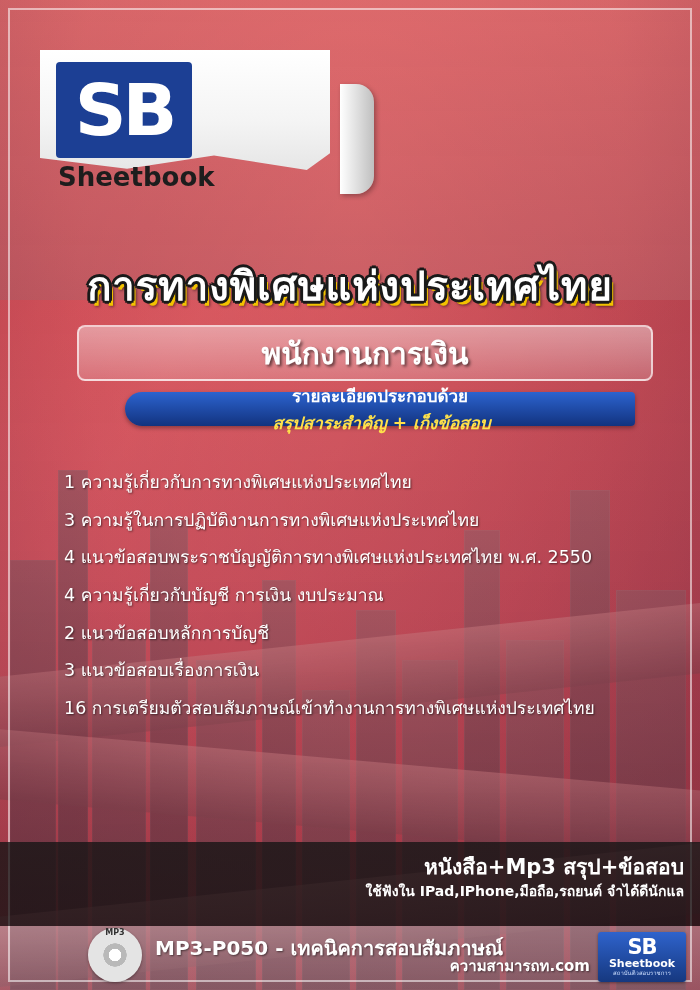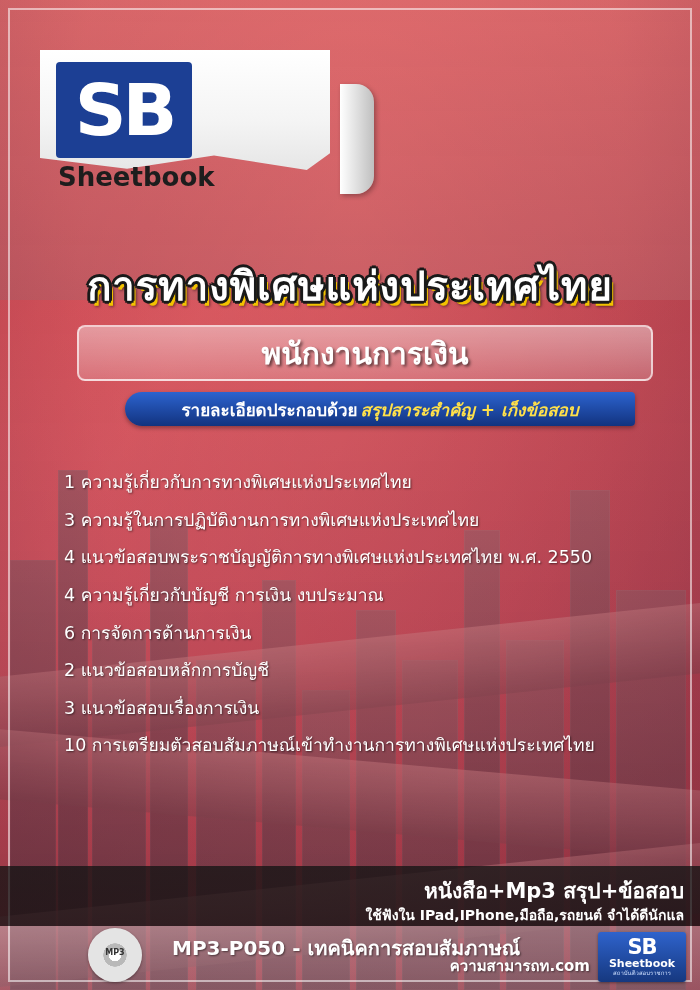--- a/index.html
+++ b/index.html
@@ -136,40 +136,41 @@
     font-weight: bold;
     text-shadow: 2px 2px 3px rgba(0,0,0,0.55);
   }
   .detail-bar {
     position: absolute; left: 125px; top: 392px;
     width: 510px; height: 34px;
     background: linear-gradient(180deg,#2c63cf,#12337f);
     border-radius: 17px 4px 4px 17px;
     display: flex; align-items: center; justify-content: center;
     box-shadow: 0 2px 4px rgba(0,0,0,0.35);
+    flex-direction: column;
   }
   .detail-plain { color:#ffffff; font-size: 17px; font-weight: bold; }
   .detail-hl { color:#ffe14a; font-size: 17px; font-weight: bold; font-style: italic; margin-left: 3px; }
 
   
   .toc {
     position: absolute; left: 64px; top: 464px; width: 580px;
   }
   .toc-item {
     color: #ffffff;
     font-size: 17.5px;
     line-height: 1.35;
     padding: 7px 0;
     text-shadow: 1px 1px 2px rgba(0,0,0,0.55);
     white-space: nowrap;
   }
 
   
   .footer-band {
-    position: absolute; left: 0; right: 0; bottom: 64px; height: 60px;
+    position: absolute; left: 0; right: 0; bottom: 64px; height: 84px;
     background: linear-gradient(180deg, rgba(20,20,20,0.78), rgba(15,15,15,0.72));
   }
   .footer-line1 {
     position: absolute; left: 0; right: 16px; top: 8px;
     text-align: right;
     color: #ffffff; font-size: 21px; font-weight: bold;
   }
   .footer-line2 {
     position: absolute; left: 0; right: 16px; top: 38px;
     text-align: right;
@@ -177,25 +178,25 @@
   }
   .footer-bottom {
     position: absolute; left: 0; right: 0; bottom: 0; height: 64px;
     background: linear-gradient(180deg, rgba(255,255,255,0.30), rgba(255,255,255,0.20));
   }
   .cd-icon {
     position: absolute; left: 88px; bottom: 8px;
     width: 54px; height: 54px; border-radius: 50%;
     background: radial-gradient(circle at 50% 50%, #ffffff 0 16%, #b9b9b9 17% 30%, #e4e4e4 31% 78%, #9a9a9a 79% 100%);
     box-shadow: 0 1px 3px rgba(0,0,0,0.4);
-    display:flex; align-items:center; justify-content:center;
+    display:flex; align-items:flex-start; justify-content:center;
   }
   .cd-label { font-size: 8px; color:#333; font-weight: bold; margin-bottom: 6px; }
   .mp3-code {
-    position: absolute; left: 172px; bottom: 26px;
+    position: absolute; left: 155px; bottom: 26px;
     color: #ffffff; font-size: 20px; font-weight: bold;
     text-shadow: 1px 1px 2px rgba(0,0,0,0.5);
   }
   .site-url {
     position: absolute; right: 110px; bottom: 12px;
     color: #ffffff; font-size: 15px; font-weight: bold;
     text-shadow: 1px 1px 2px rgba(0,0,0,0.5);
   }
   .brand-badge {
     position: absolute; right: 14px; bottom: 8px;
@@ -256,24 +257,23 @@
   <div class="detail-bar">
     <span class="detail-plain">รายละเอียดประกอบด้วย</span>
     <span class="detail-hl">สรุปสาระสำคัญ + เก็งข้อสอบ</span>
   </div>
 
   <div class="toc">
     <div class="toc-item">1 ความรู้เกี่ยวกับการทางพิเศษแห่งประเทศไทย</div>
     <div class="toc-item">3 ความรู้ในการปฏิบัติงานการทางพิเศษแห่งประเทศไทย</div>
     <div class="toc-item">4 แนวข้อสอบพระราชบัญญัติการทางพิเศษแห่งประเทศไทย พ.ศ. 2550</div>
     <div class="toc-item">4 ความรู้เกี่ยวกับบัญชี การเงิน งบประมาณ</div>
-    <div class="toc-item">6 การจัดการด้านการเงิน</div>
     <div class="toc-item">2 แนวข้อสอบหลักการบัญชี</div>
     <div class="toc-item">3 แนวข้อสอบเรื่องการเงิน</div>
-    <div class="toc-item">10 การเตรียมตัวสอบสัมภาษณ์เข้าทำงานการทางพิเศษแห่งประเทศไทย</div>
+    <div class="toc-item">16 การเตรียมตัวสอบสัมภาษณ์เข้าทำงานการทางพิเศษแห่งประเทศไทย</div>
   </div>
 
   <div class="footer-band">
     <div class="footer-line1">หนังสือ+Mp3 สรุป+ข้อสอบ</div>
     <div class="footer-line2">ใช้ฟังใน IPad,IPhone,มือถือ,รถยนต์ จำได้ดีนักแล</div>
   </div>
 
   <div class="footer-bottom">
     <div class="cd-icon">
       <span class="cd-label">MP3</span>

